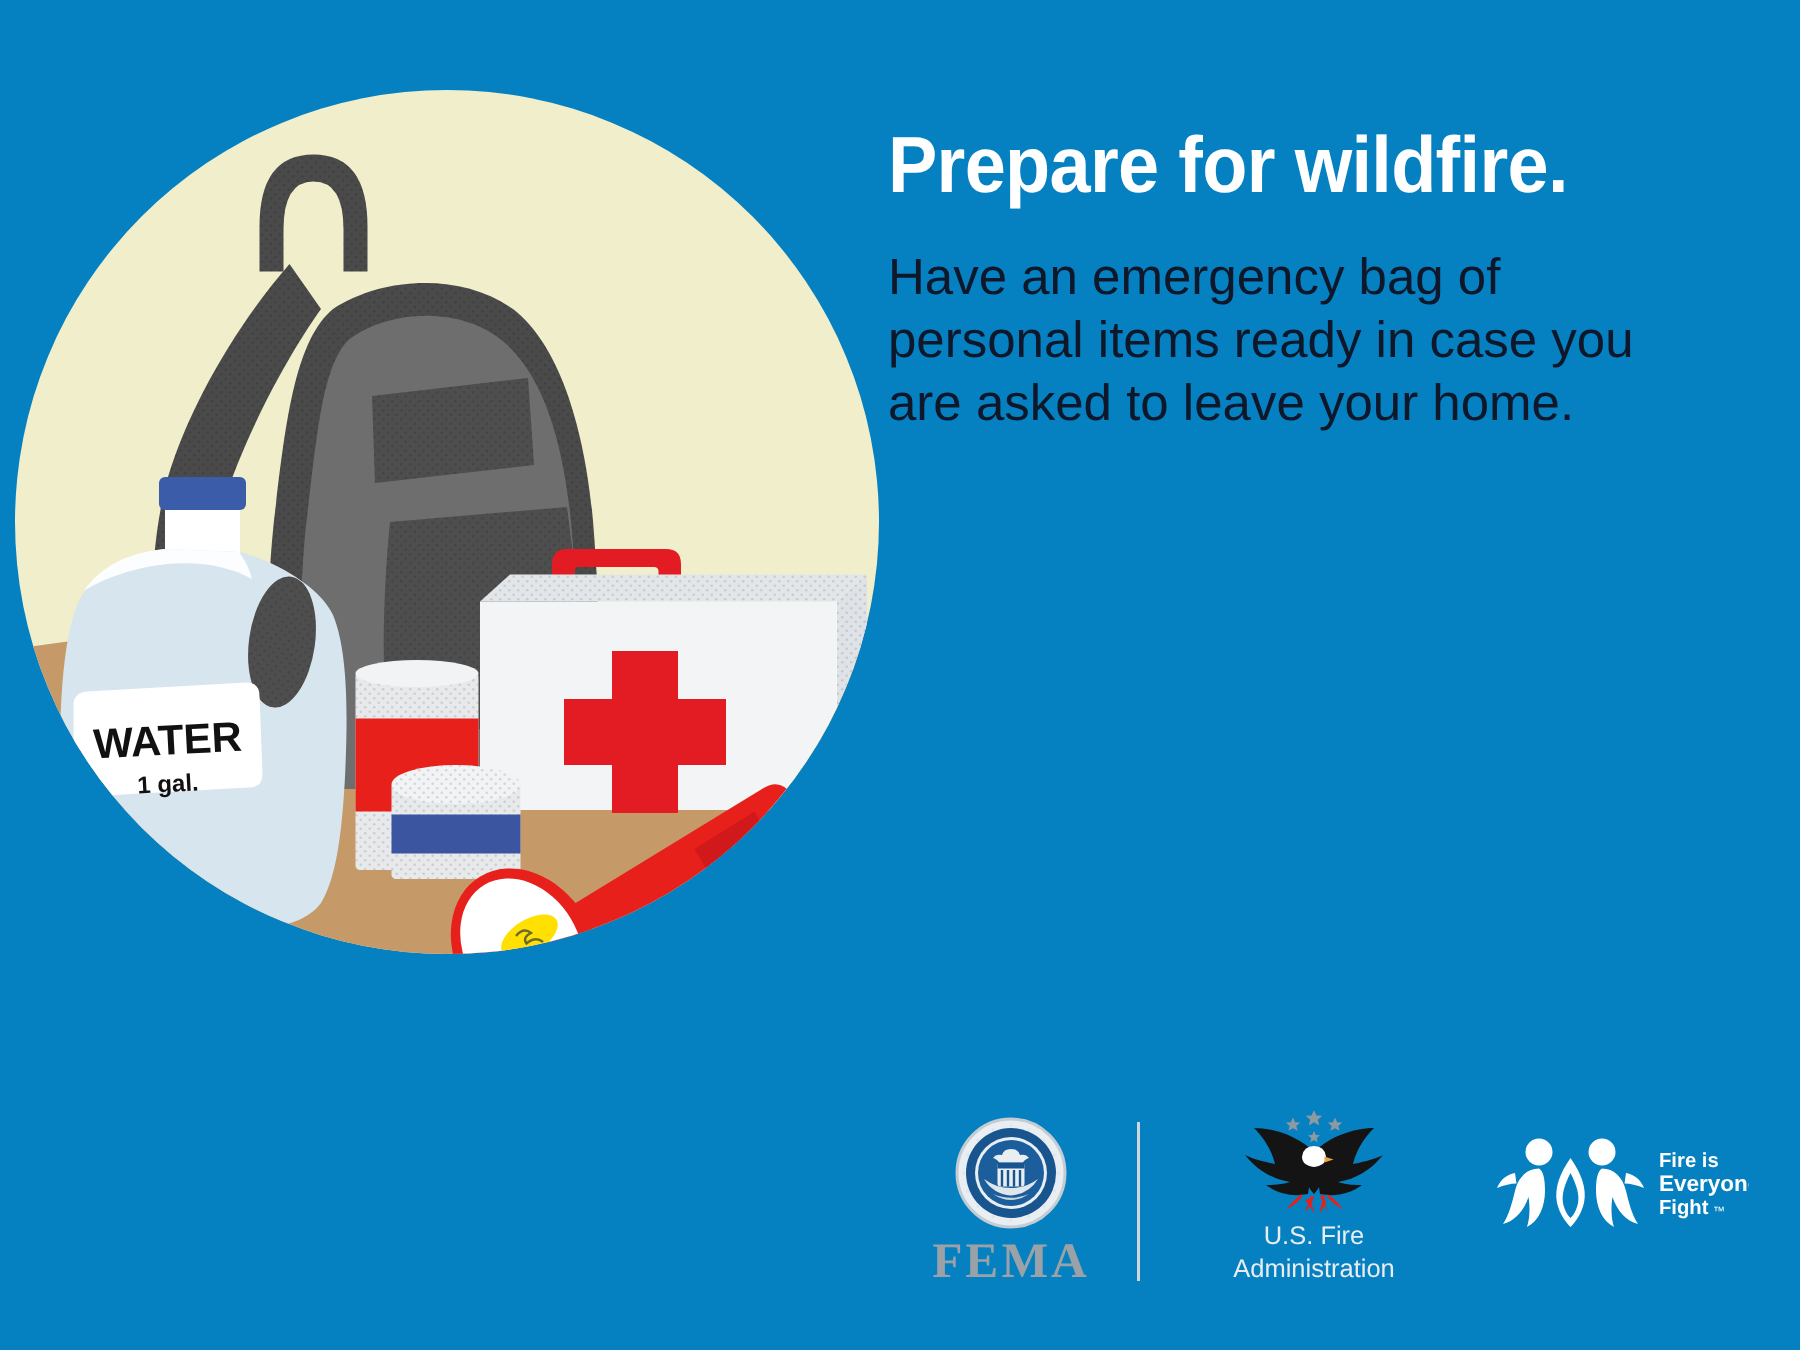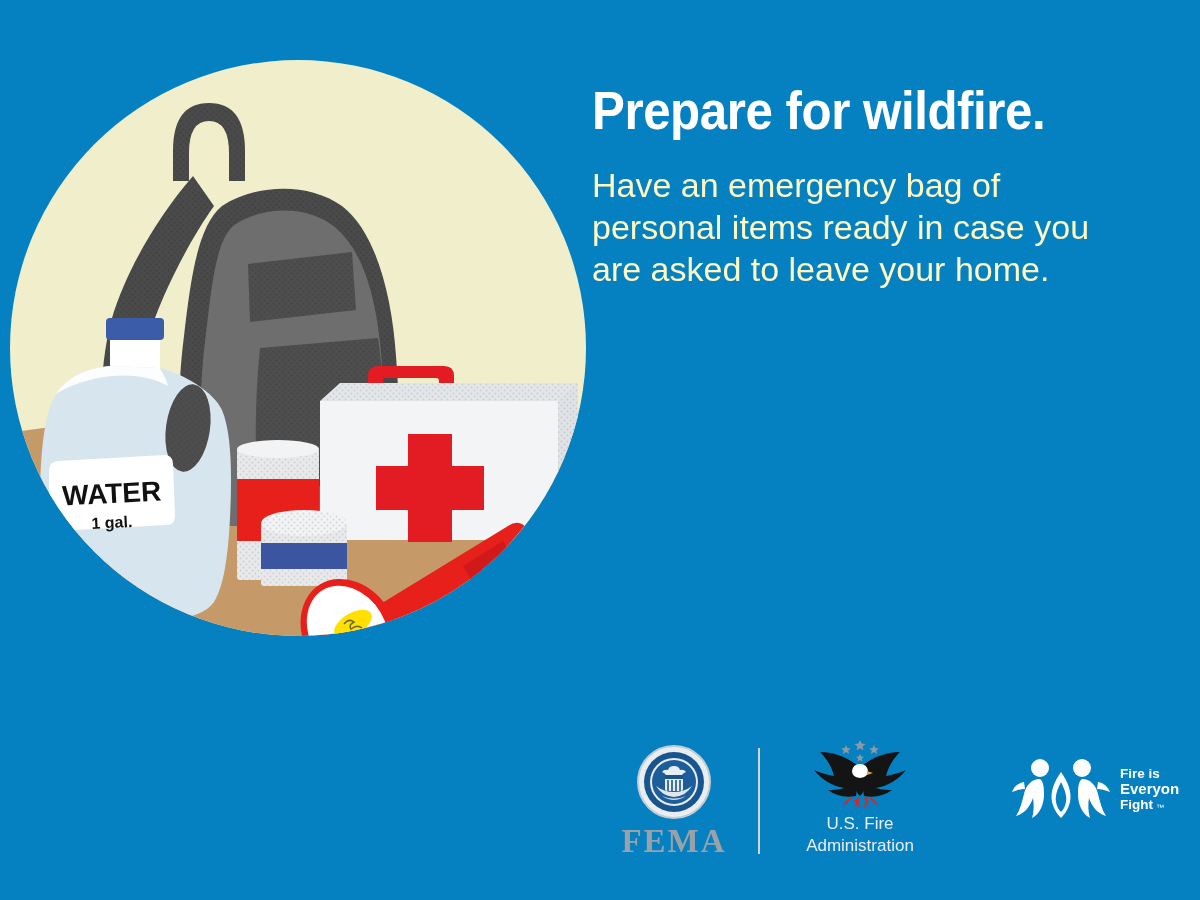--- a/index.html
+++ b/index.html
@@ -25,45 +25,45 @@
     font-size:53px;
     line-height:58px;
     letter-spacing:-0.5px;
     transform:scaleX(0.93);
     transform-origin:left center;
     white-space:nowrap;
   }
   .subhead{
     margin:0;
     padding-top:24px;
-    color:#fef9c3;
+    color:#0f172a;
     font-family:"Liberation Sans","DejaVu Sans",sans-serif;
     font-weight:normal;
     font-size:34px;
     line-height:42px;
     letter-spacing:0px;
     max-width:545px;
   }
 
   
   .footer{position:absolute;left:600px;top:738px;width:580px;height:130px;}
   .logo-fema{position:absolute;left:18px;top:6px;width:112px;text-align:center;}
   .fema-seal{display:block;margin:0 auto;}
   .fema-word{
     display:block;color:#9aa2a8;font-family:"Liberation Serif","DejaVu Serif",serif;
     font-size:33px;font-weight:bold;letter-spacing:2px;line-height:34px;margin-top:4px;
   }
   .divider{position:absolute;left:158px;top:10px;width:2px;height:106px;background:#cfd5d9;}
-  .logo-usfa{position:absolute;left:190px;top:0px;width:140px;text-align:center;}
+  .logo-usfa{position:absolute;left:206px;top:0px;width:140px;text-align:center;}
   .usfa-mark{display:block;margin:0 auto;}
   .usfa-word{
     display:block;color:#e9edef;font-family:"Liberation Sans","DejaVu Sans",sans-serif;
     font-size:17px;line-height:20px;font-weight:normal;margin-top:2px;
   }
-  .logo-fief{position:absolute;left:410px;top:14px;width:170px;height:70px;}
+  .logo-fief{position:absolute;left:396px;top:14px;width:170px;height:70px;}
   .fief-svg{display:block;}
 </style>
 </head>
 <body>
 
 <div class="poster">
 
   <div class="illustration">
     <svg class="illo-svg" viewBox="0 0 580 584" xmlns="http://www.w3.org/2000/svg">
       <defs>

